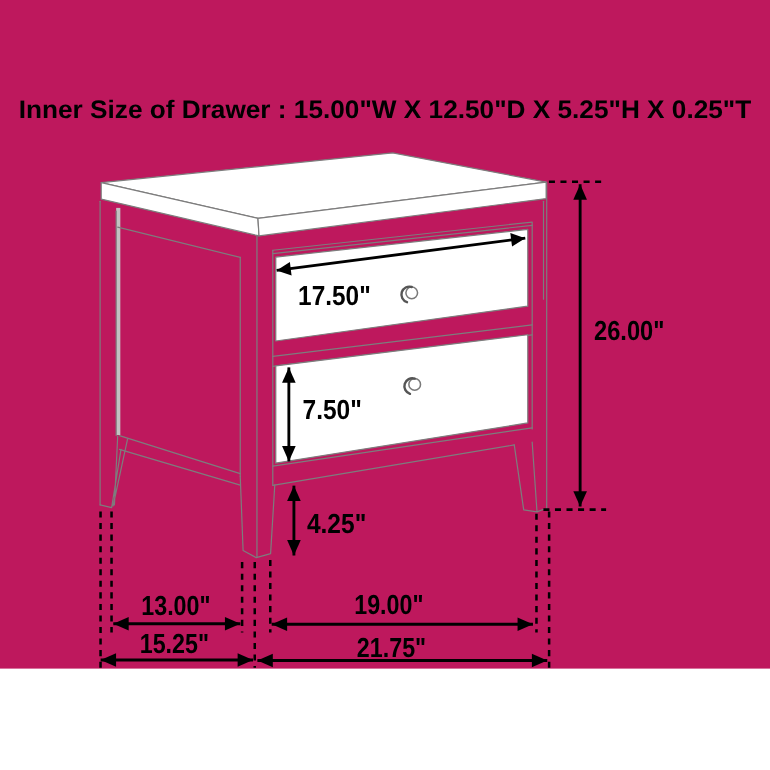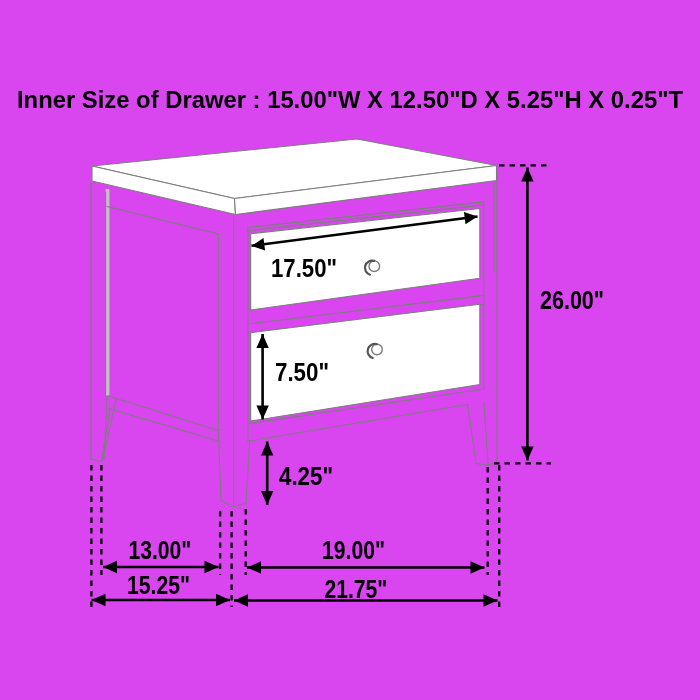--- a/index.html
+++ b/index.html
@@ -1,16 +1,16 @@
 <!DOCTYPE html>
 <html><head>
 <meta charset="utf-8">
 <style>
   html,body{margin:0;padding:0;background:#ffffff;}
-  .page{width:700px;height:700px;position:relative;background:#d946ef;font-family:"Liberation Sans",sans-serif;}
+  .page{width:700px;height:608px;position:relative;background:#be185d;font-family:"Liberation Sans",sans-serif;}
   svg{position:absolute;left:0;top:0;}
   text{font-family:"Liberation Sans",sans-serif;font-weight:bold;fill:#000;}
 </style>
 </head>
 <body>
 <div class="page">
 <svg width="700" height="700" viewBox="0 0 700 700">
 
   <text x="17" y="107.5" font-size="23" textLength="666" lengthAdjust="spacingAndGlyphs">Inner Size of Drawer : 15.00"W X 12.50"D X 5.25"H X 0.25"T</text>
 

